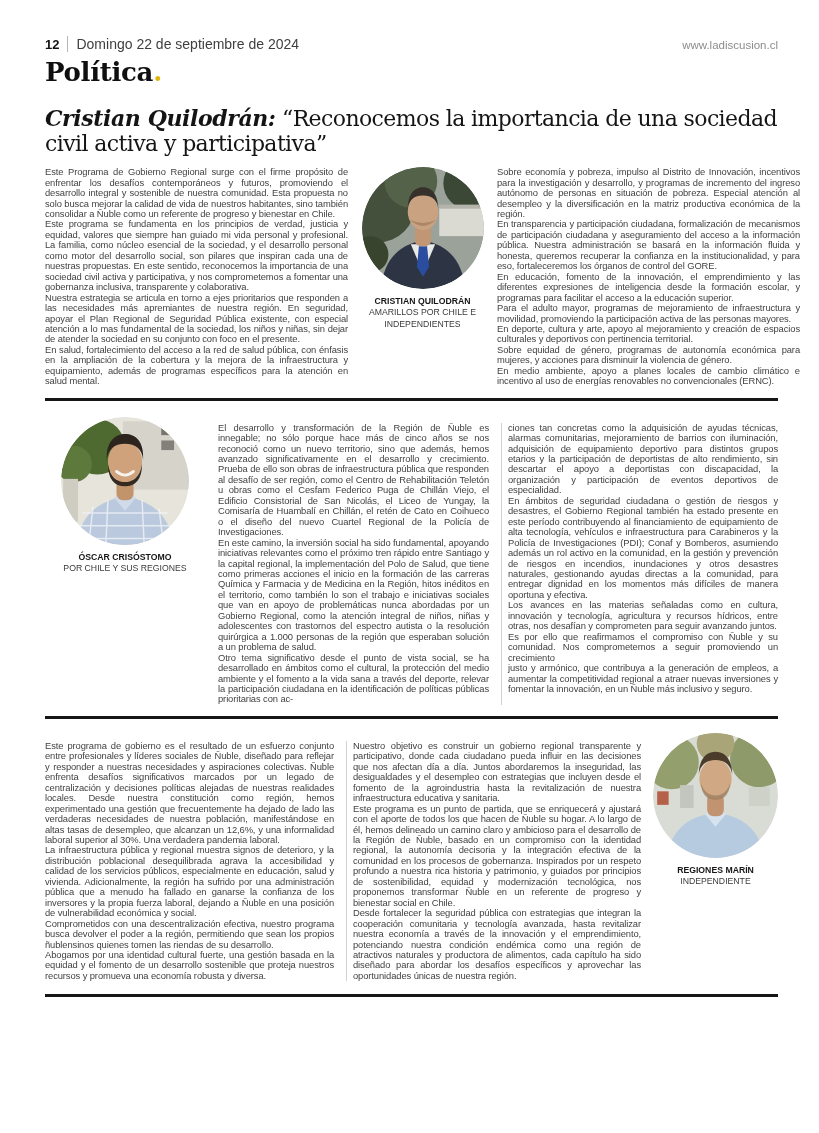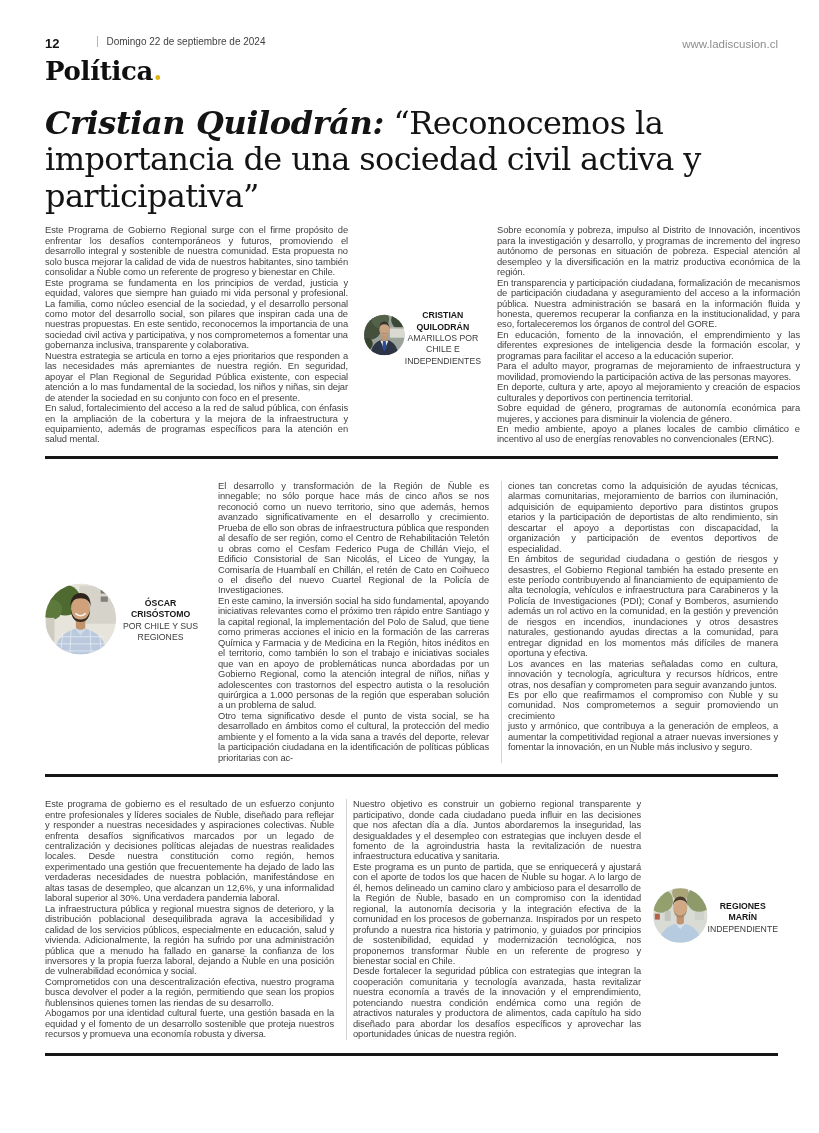--- a/index.html
+++ b/index.html
@@ -3,43 +3,43 @@
 <meta charset="utf-8">
 <style>
   html,body{margin:0;padding:0;}
   body{
     width:819px;height:1133px;background:#ffffff;overflow:hidden;
     font-family:"Liberation Sans",sans-serif;color:#3e3e3e;
     box-sizing:border-box;padding:36px 41px 0 45px;position:relative;
   }
   
   .kicker-row{display:flex;justify-content:space-between;align-items:baseline;}
-  .kicker-left{display:flex;align-items:flex-start;gap:30px;}
+  .kicker-left{display:flex;align-items:flex-end;}
   .page-number{font-size:13px;font-weight:bold;color:#141414;}
-  .page-date{font-size:10px;color:#3f3f3f;border-left:1px solid #b5b5b5;padding-left:8px;margin-left:8px;}
+  .page-date{font-size:14px;color:#3f3f3f;border-left:1px solid #b5b5b5;padding-left:8px;margin-left:8px;}
   .site-url{font-size:11.5px;color:#8d8d8d;}
   .section-title{
     font-family:"DejaVu Serif","Liberation Serif",serif;font-weight:bold;
     font-size:26px;color:#0f0f0f;margin-top:7px;letter-spacing:-0.3px;line-height:1;
   }
   .section-dot{color:#e2b60d;}
   
   .rule{border:none;border-top:3px solid #161616;margin:11px 0 0 0;}
   .headline{
     font-family:"DejaVu Serif","Liberation Serif",serif;font-weight:400;
-    font-size:32px;line-height:1.14;color:#141414;margin:0;letter-spacing:-0.6px;
+    font-size:22px;line-height:1.14;color:#141414;margin:0;letter-spacing:-0.6px;
   }
   .headline .hl-name{font-weight:bold;font-style:italic;letter-spacing:-0.4px;}
   .bodytext{
     font-size:9.4px;line-height:10.45px;color:#424242;text-align:justify;
     white-space:pre-line;letter-spacing:-0.1px;
   }
   .portrait{border-radius:50%;overflow:hidden;line-height:0;}
   .portrait svg{display:block;width:100%;height:100%;}
-  .photo-stack{display:flex;flex-direction:row;align-items:center;}
+  .photo-stack{display:flex;flex-direction:column;align-items:center;}
   .photo-caption{margin-top:7px;text-align:center;font-size:8.7px;line-height:1.3;width:160px;}
   .cap-name{font-weight:bold;color:#161616;}
   .cap-party{color:#3a3a3a;}
   
   .article-1{margin-top:21px;}
   .a1-body{display:grid;grid-template-columns:303px 117px 303px;column-gap:16px;margin-top:11px;}
   .a1-photo .portrait{width:122px;height:122px;}
   
   .article-2{margin-top:12px;display:grid;grid-template-columns:160px 1fr;column-gap:13px;}
   .a2-photo .portrait{width:128px;height:128px;margin-top:4px;}

